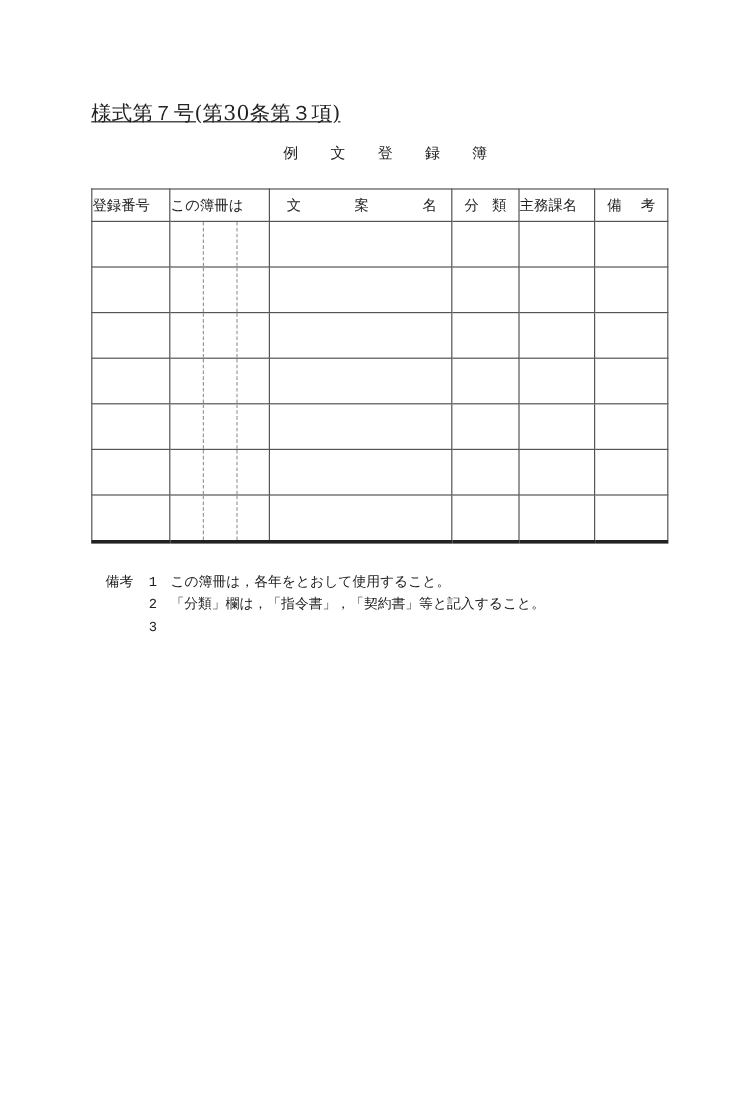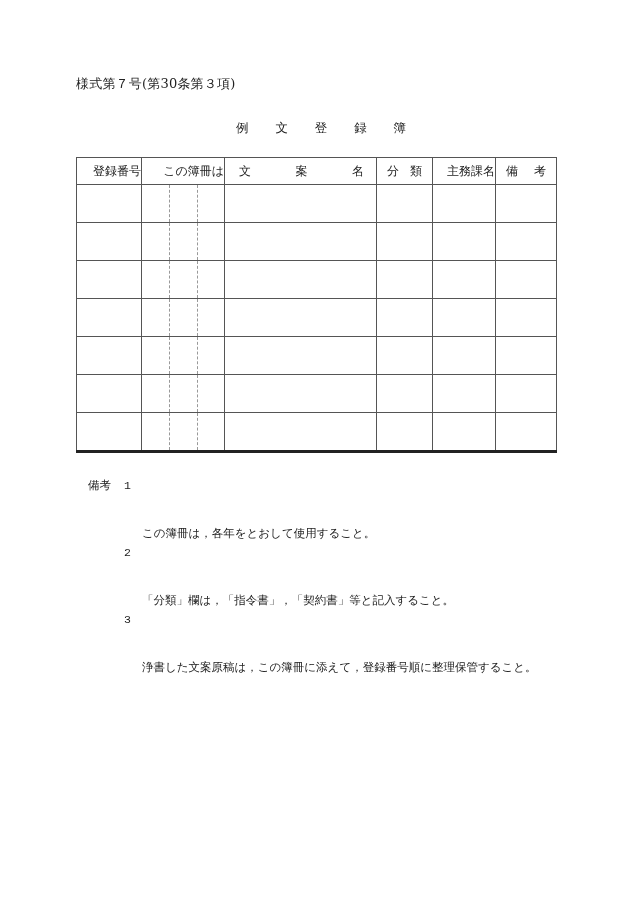--- a/index.html
+++ b/index.html
@@ -11,24 +11,25 @@
       width: 630px;
       height: 915px;
       position: relative;
       overflow: hidden;
       font-family: "DejaVu Serif", "Liberation Serif", serif;
       color: #222;
     }
     .form-number {
       position: absolute;
       left: 76px;
-      top: 75px;
-      font-size: 13px;
+      top: 83px;
+      font-size: 17px;
       letter-spacing: 0.2px;
       white-space: nowrap;
+      text-decoration: underline;
     }
     .doc-title {
       position: absolute;
       left: 236px;
       top: 120px;
       width: 170px;
       display: flex;
       justify-content: space-between;
       font-size: 12.5px;
     }
@@ -42,21 +43,21 @@
       font-size: 12px;
     }
     .register-table th,
     .register-table td {
       border: 1px solid #555;
       padding: 0;
       font-weight: normal;
     }
     .register-table th {
       height: 26px;
-      text-align: right;
+      text-align: left;
       vertical-align: middle;
     }
     .register-table td {
       height: 37px;
       position: relative;
     }
     .register-table tr:last-child td {
       border-bottom: 3px solid #222;
     }
     .th-spread {
@@ -87,21 +88,20 @@
       white-space: nowrap;
     }
     .note-head {
       width: 36px;
     }
     .note-num {
       width: 18px;
     }
     .note-text {
       padding-left: 0;
-      margin-top: 48px;
     }
   </style>
 </head>
 <body>
 
 <div class="form-number">様式第７号(第30条第３項)</div>
 
 <div class="doc-title">
   <span>例</span>
   <span>文</span>
@@ -233,15 +233,14 @@
     <span class="note-text">この簿冊は，各年をとおして使用すること。</span>
   </div>
   <div class="note-row">
     <span class="note-head"></span>
     <span class="note-num">2</span>
     <span class="note-text">「分類」欄は，「指令書」，「契約書」等と記入すること。</span>
   </div>
   <div class="note-row">
     <span class="note-head"></span>
     <span class="note-num">3</span>
-    <span class="note-text">浄書した文案原稿は，この簿冊に添えて，登録番号順に整理保管すること。</span>
   </div>
 </div>
 
 </body></html>

